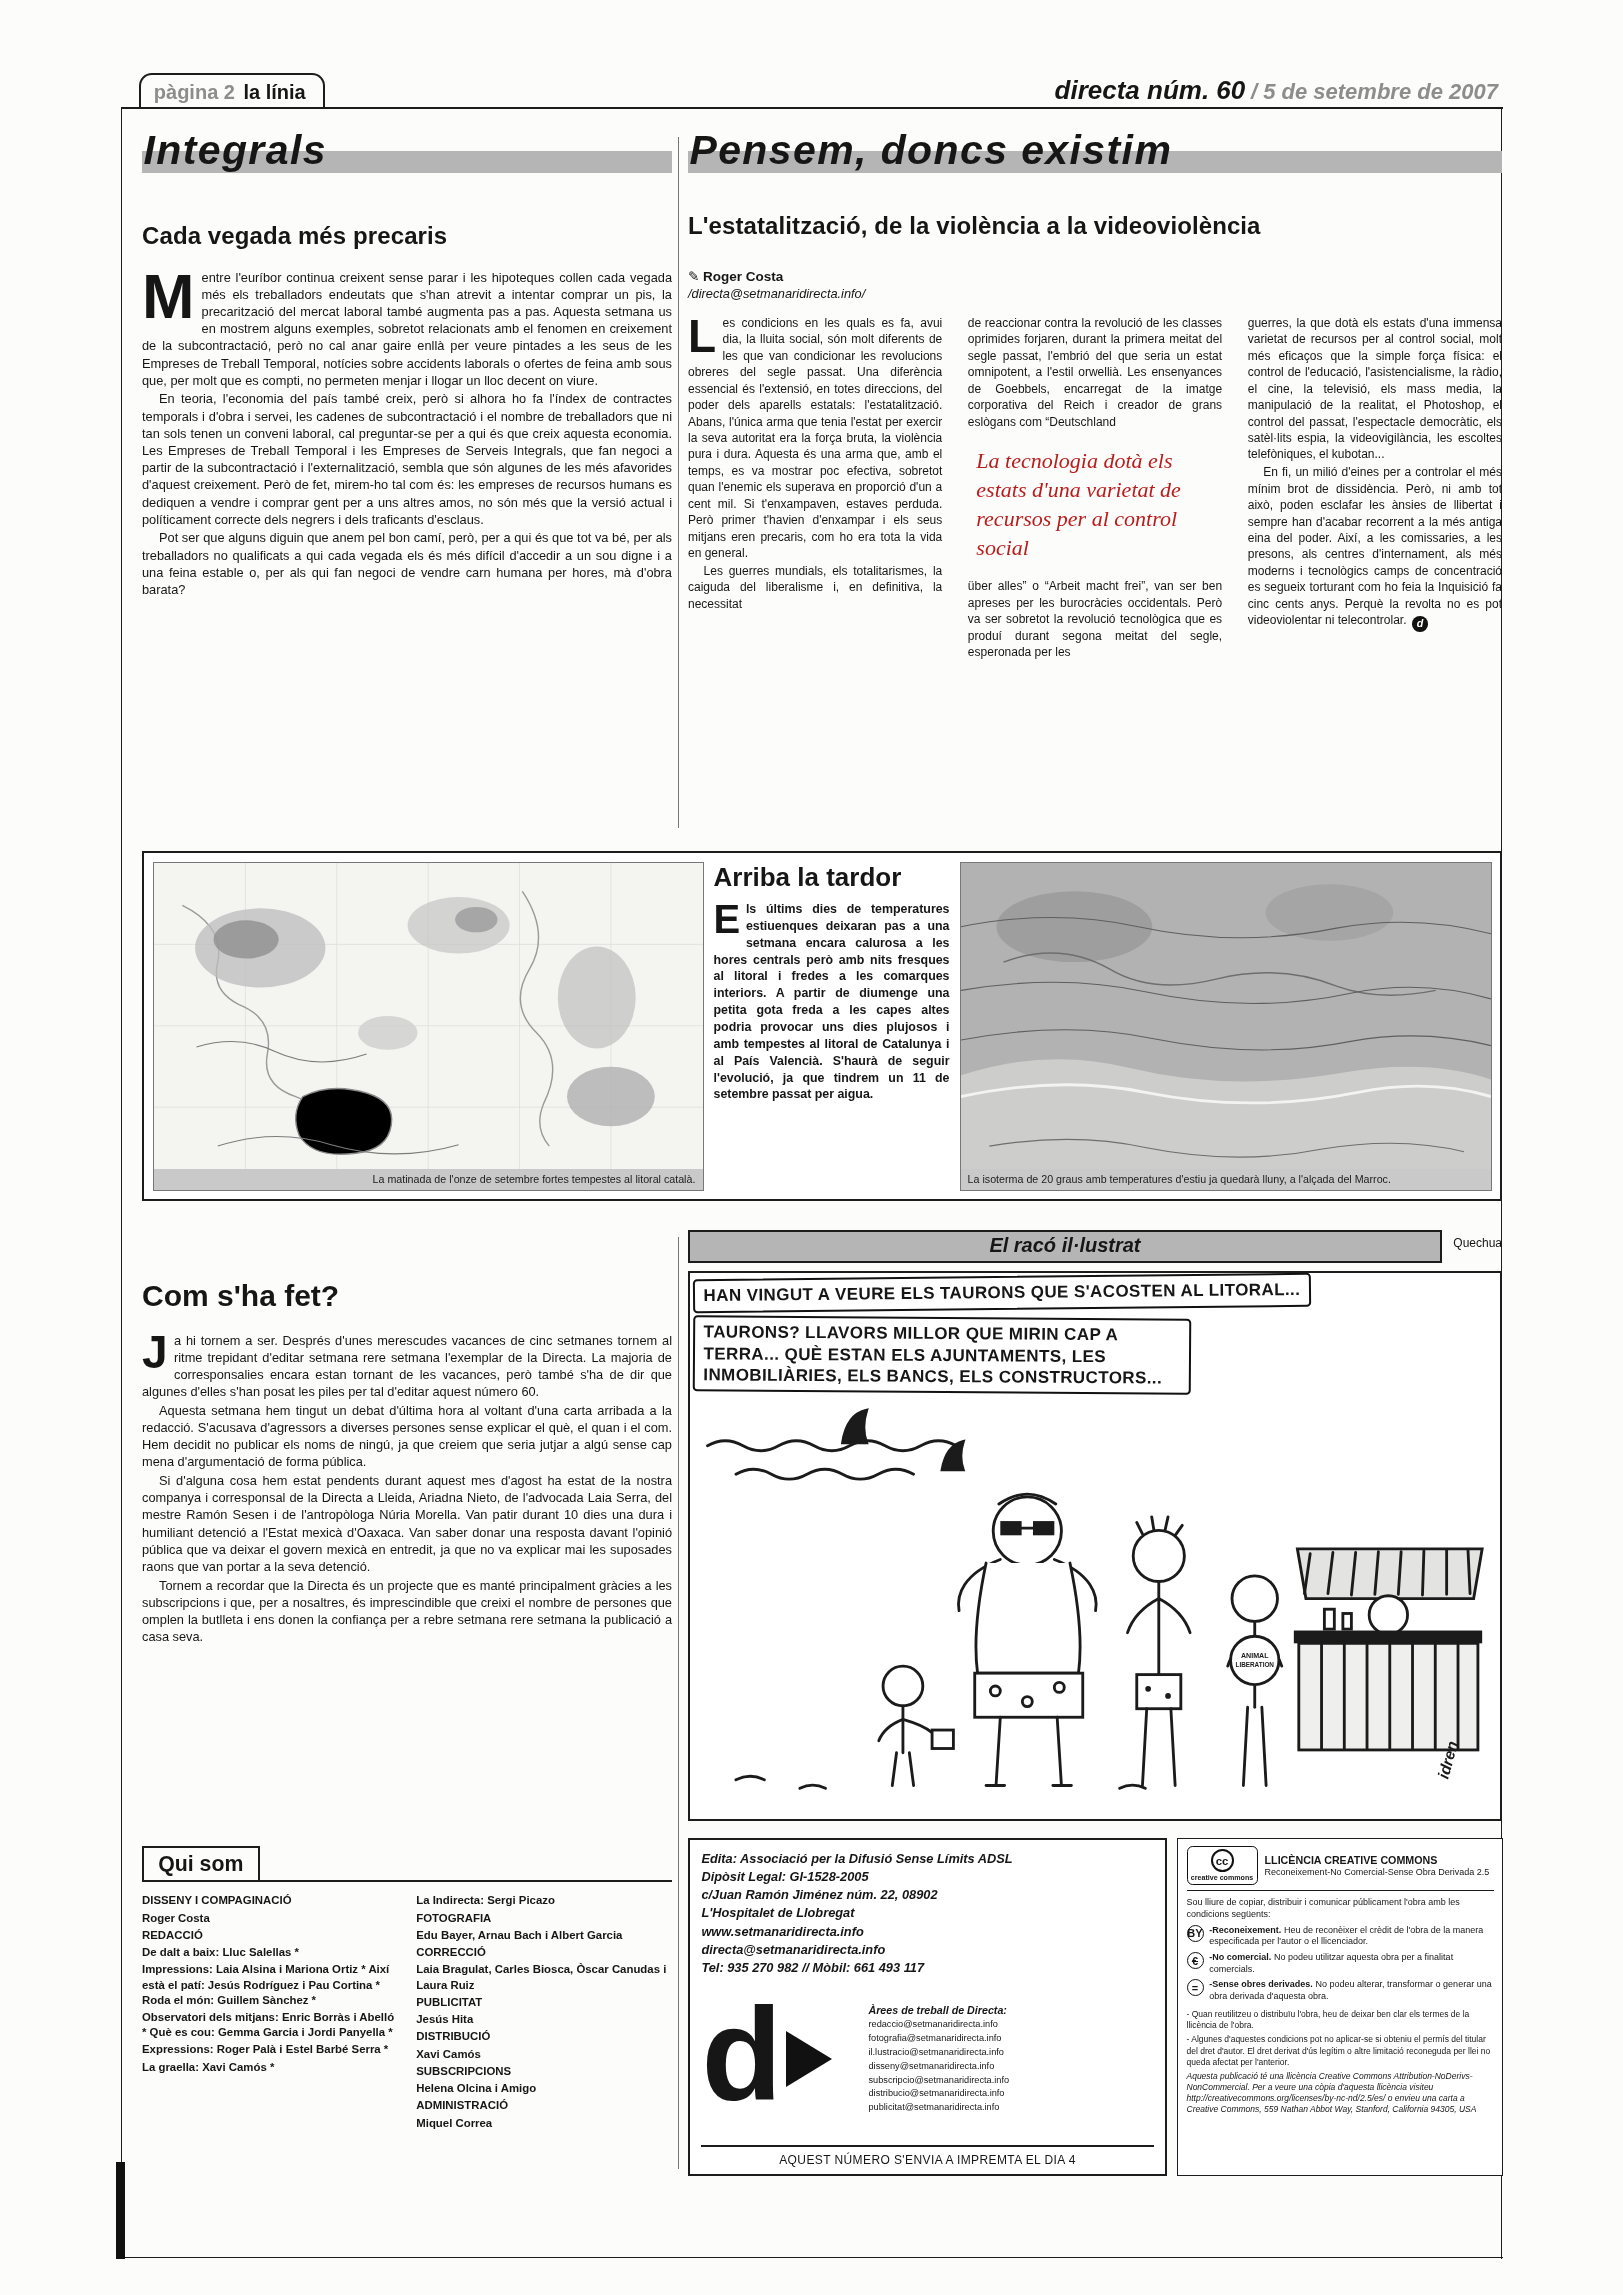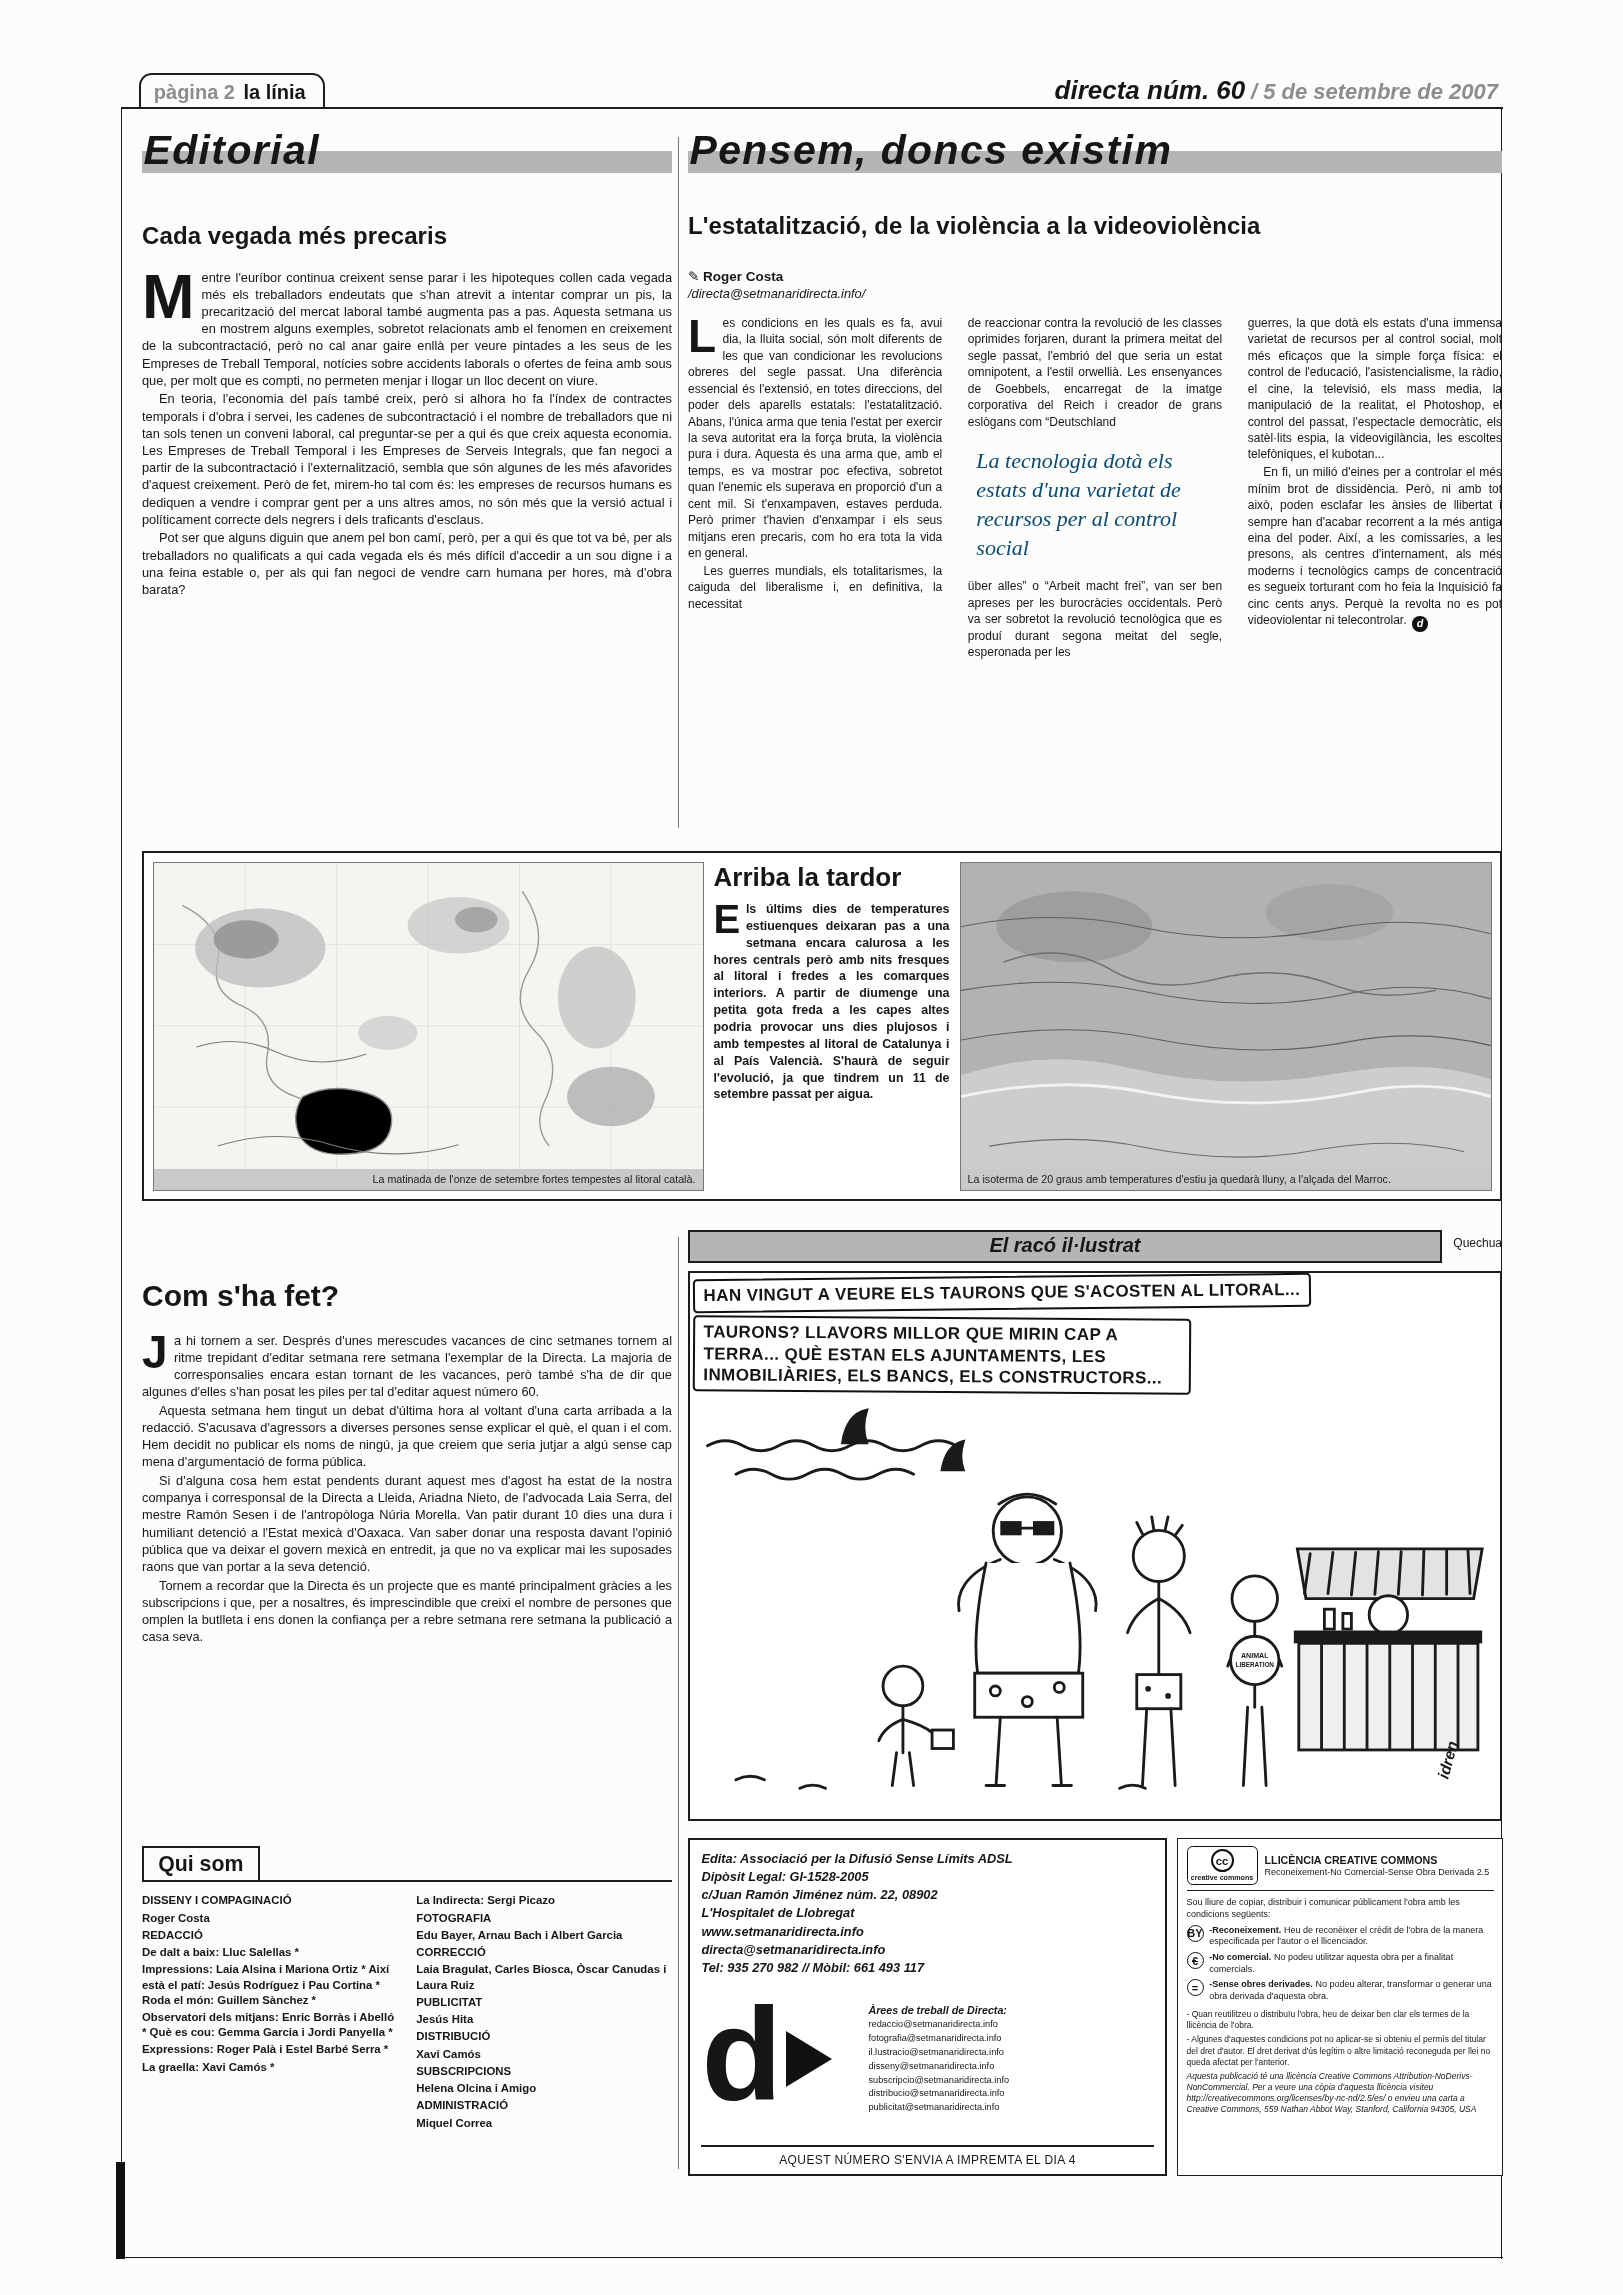--- a/index.html
+++ b/index.html
@@ -38,21 +38,21 @@
 
   #pensem { position:absolute; left:688px; top:130px; width:814px; }
   #pensem .art-title { margin-top:31px; }
   .byline { margin-top:28px; font-size:13.5px; line-height:1.3; }
   .byline .name { font-weight:bold; }
   .byline .mail { font-style:italic; font-size:12.8px; display:block; }
   .cols3 { display:flex; gap:25.6px; margin-top:12.8px; }
   .cols3 .col { flex:1; font-size:12px; line-height:1.37; text-align:justify; }
   .cols3 .col p + p { text-indent:15.6px; margin-top:1.4px; }
   .pullquote { font-family:"Liberation Serif", serif; font-style:italic; font-size:22px; line-height:1.33;
-               color:#0c4a6e; margin:15.6px 2.8px 15.6px 8.5px; text-align:left; }
+               color:#b91c1c; margin:15.6px 2.8px 15.6px 8.5px; text-align:left; }
   .endmark { display:inline-block; width:15.6px; height:15.6px; border-radius:50%; background:#111; color:#fff;
              text-align:center; font-weight:bold; font-style:italic; font-size:10.7px; line-height:15.6px;
              margin-left:5.7px; vertical-align:-2.8px; text-indent:0; }
 
   
   #weather { position:absolute; left:142px; top:851px; width:1360px; height:350px; border:2.1px solid #1c1c1c;
              padding:8.5px; display:flex; gap:10px; align-items:stretch; background:#fff; }
   .map { position:relative; border:0.7px solid #777; background:#fff; overflow:hidden; }
   .map svg { width:100%; height:100%; display:block; }
   .map .cap { position:absolute; left:0; right:0; bottom:0; background:#c9c9c9; color:#1c1c1c;
@@ -143,21 +143,21 @@
   <div id="tab">
     <span class="muted">pàgina 2</span><span>la línia</span>
   </div>
   <div id="hdr-right">
     <span>directa núm. 60</span><span class="date">/ 5 de setembre de 2007</span>
   </div>
 
   <section id="editorial">
     <div class="sec-head">
       <div class="bar"></div>
-      <div class="txt">Editorial</div>
+      <div class="txt">Integrals</div>
     </div>
     <h2 class="art-title">Cada vegada més precaris</h2>
     <div class="bodytext">
       <p><span class="dropcap-xl">M</span><span>entre l'euríbor continua creixent sense parar i les hipoteques collen cada vegada més els treballadors endeutats que s'han atrevit a intentar comprar un pis, la precarització del mercat laboral també augmenta pas a pas. Aquesta setmana us en mostrem alguns exemples, sobretot relacionats amb el fenomen en creixement de la subcontractació, però no cal anar gaire enllà per veure pintades a les seus de les Empreses de Treball Temporal, notícies sobre accidents laborals o ofertes de feina amb sous que, per molt que es compti, no permeten menjar i llogar un lloc decent on viure.</span></p>
       <p>En teoria, l'economia del país també creix, però si alhora ho fa l'índex de contractes temporals i d'obra i servei, les cadenes de subcontractació i el nombre de treballadors que ni tan sols tenen un conveni laboral, cal preguntar-se per a qui és que creix aquesta economia. Les Empreses de Treball Temporal i les Empreses de Serveis Integrals, que fan negoci a partir de la subcontractació i l'externalització, sembla que són algunes de les més afavorides d'aquest creixement. Però de fet, mirem-ho tal com és: les empreses de recursos humans es dediquen a vendre i comprar gent per a uns altres amos, no són més que la versió actual i políticament correcte dels negrers i dels traficants d'esclaus.</p>
       <p>Pot ser que alguns diguin que anem pel bon camí, però, per a qui és que tot va bé, per als treballadors no qualificats a qui cada vegada els és més difícil d'accedir a un sou digne i a una feina estable o, per als qui fan negoci de vendre carn humana per hores, mà d'obra barata?</p>
     </div>
   </section>
 
   <section id="pensem">

